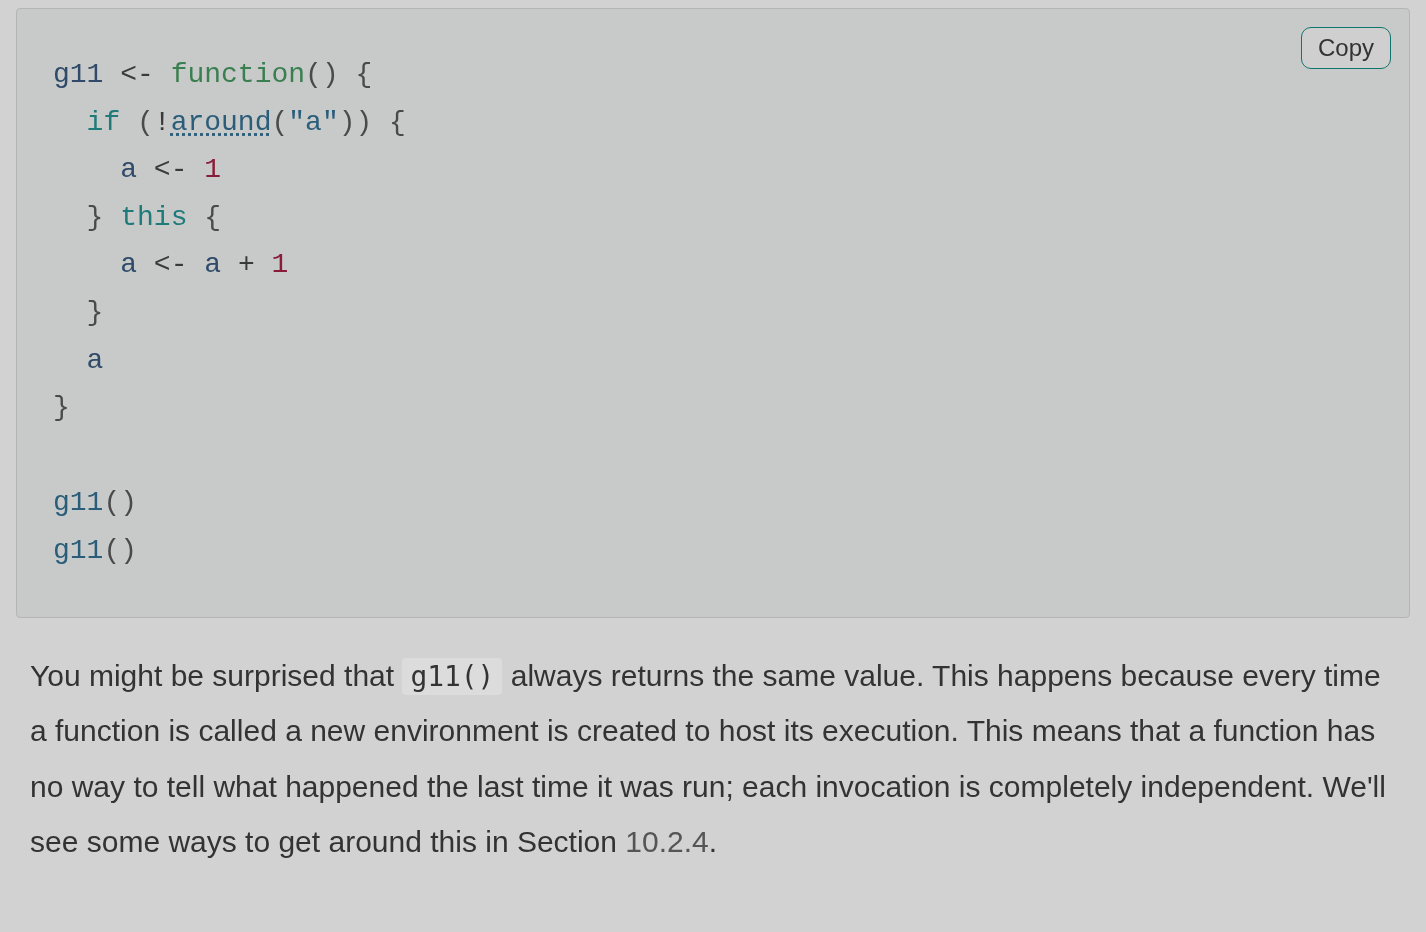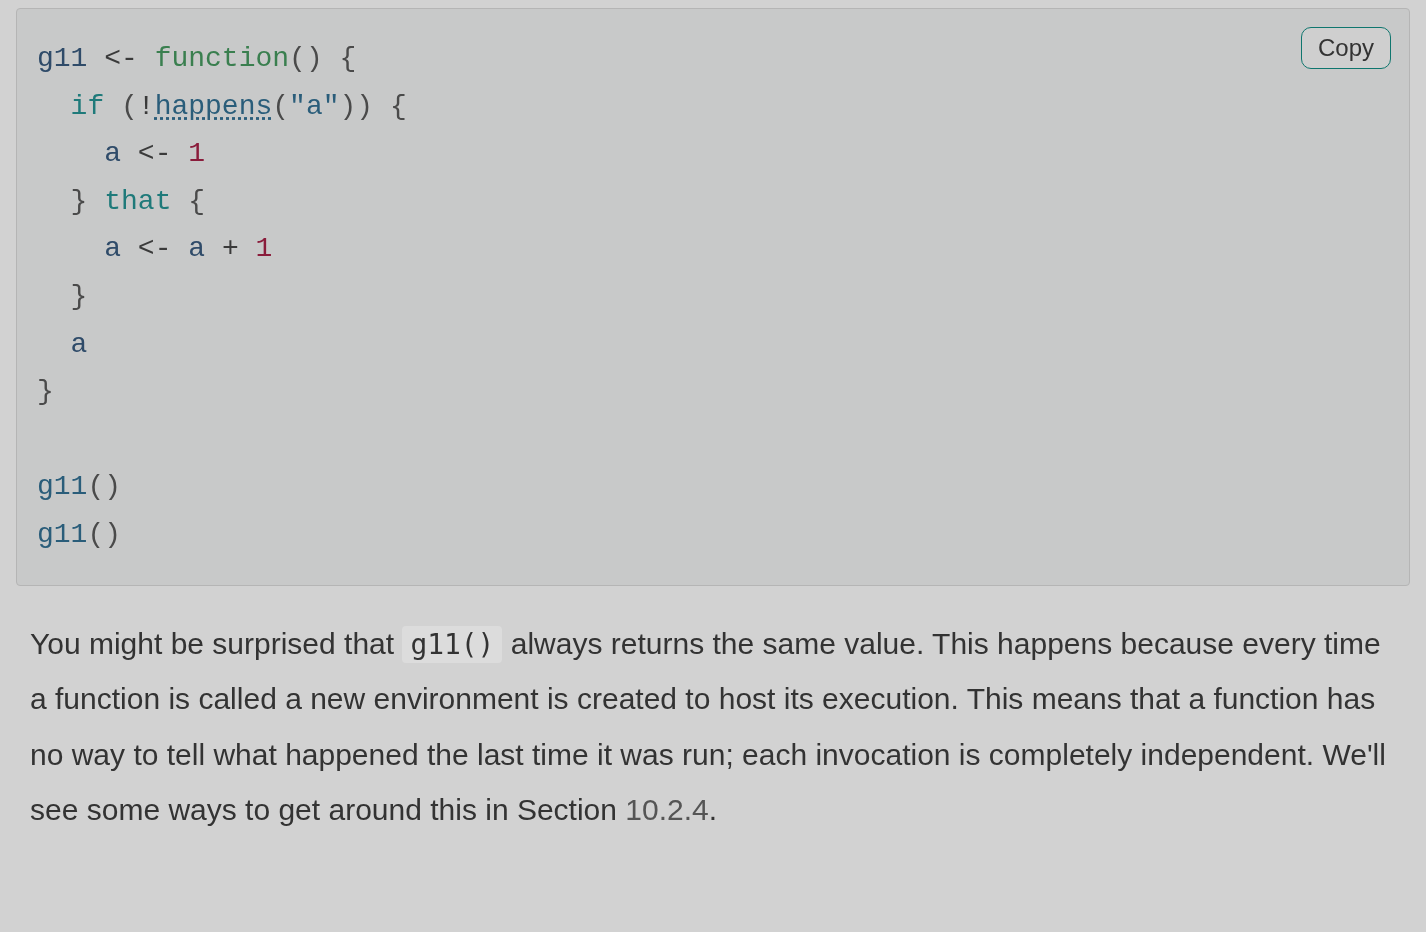--- a/index.html
+++ b/index.html
@@ -28,21 +28,21 @@
     background: #cfcfcf;
     border: 1px solid #0f766e;
     border-radius: 10px;
     padding: 6px 16px;
     font-size: 24px;
     font-family: inherit;
     color: #333;
     cursor: pointer;
   }
   pre.code {
-    margin: 0;
+    margin: 16px;
     font-family: "SFMono-Regular", Menlo, Consolas, "Liberation Mono", monospace;
     font-size: 28px;
     line-height: 1.7;
     white-space: pre;
     color: #4a4a4a;
   }
   .tok-name      { color: #2f4b69; } 
   .tok-keyword   { color: #1f7a7a; text-align: center; } 
   .tok-funcdef   { color: #3a7f4f; } 
   .tok-funcname  { color: #2a5d7a; text-decoration: underline; text-decoration-style: dotted; text-underline-offset: 4px; } 
@@ -73,23 +73,23 @@
 </style>
 </head>
 <body>
 
 <div class="page">
 
   <div class="code-block">
     <button class="copy-btn">Copy</button>
 
     <pre class="code"><span class="tok-name">g11</span> <span class="tok-op">&lt;-</span> <span class="tok-funcdef">function</span>() {
-  <span class="tok-keyword">if</span> (<span class="tok-op">!</span><span class="tok-funcname">happens</span>(<span class="tok-string">"a"</span>)) {
+  <span class="tok-keyword">if</span> (<span class="tok-op">!</span><span class="tok-funcname">around</span>(<span class="tok-string">"a"</span>)) {
     <span class="tok-name">a</span> <span class="tok-op">&lt;-</span> <span class="tok-number">1</span>
-  } <span class="tok-keyword">that</span> {
+  } <span class="tok-keyword">this</span> {
     <span class="tok-name">a</span> <span class="tok-op">&lt;-</span> <span class="tok-name">a</span> <span class="tok-op">+</span> <span class="tok-number">1</span>
   }
   <span class="tok-name">a</span>
 }
 
 <span class="tok-call">g11</span>()
 <span class="tok-call">g11</span>()</pre>
   </div>
 
   <p class="para">

